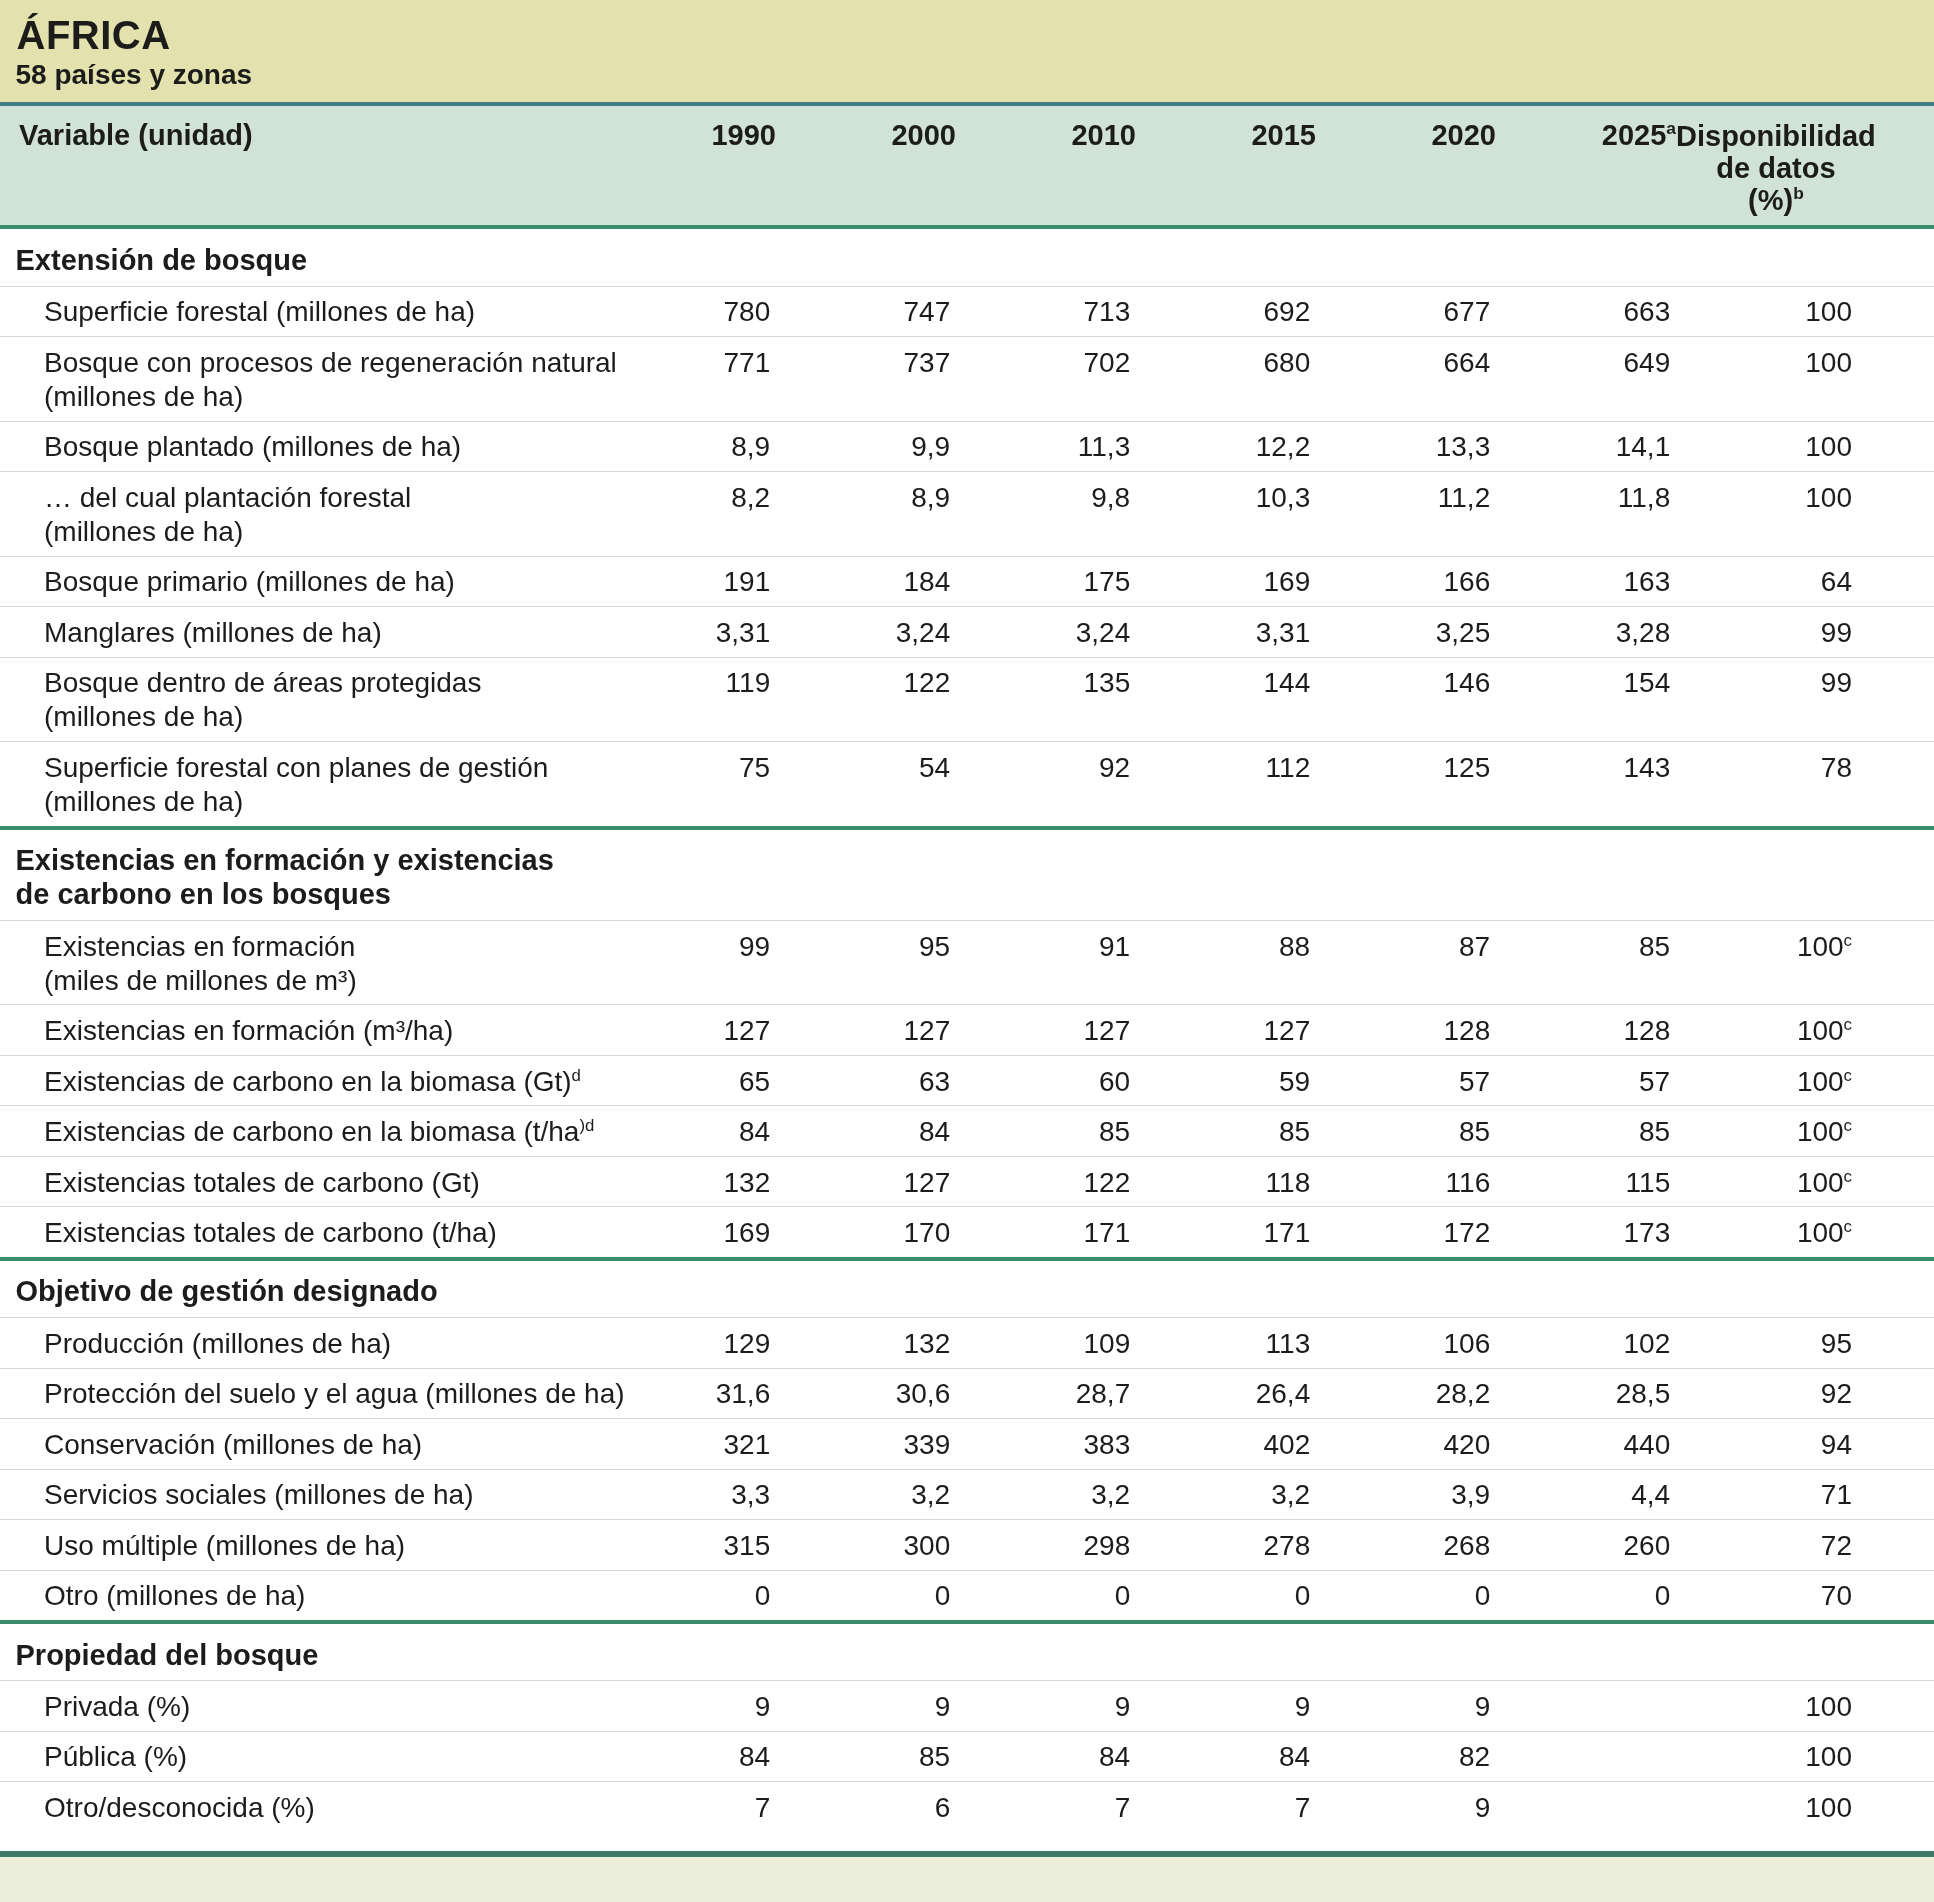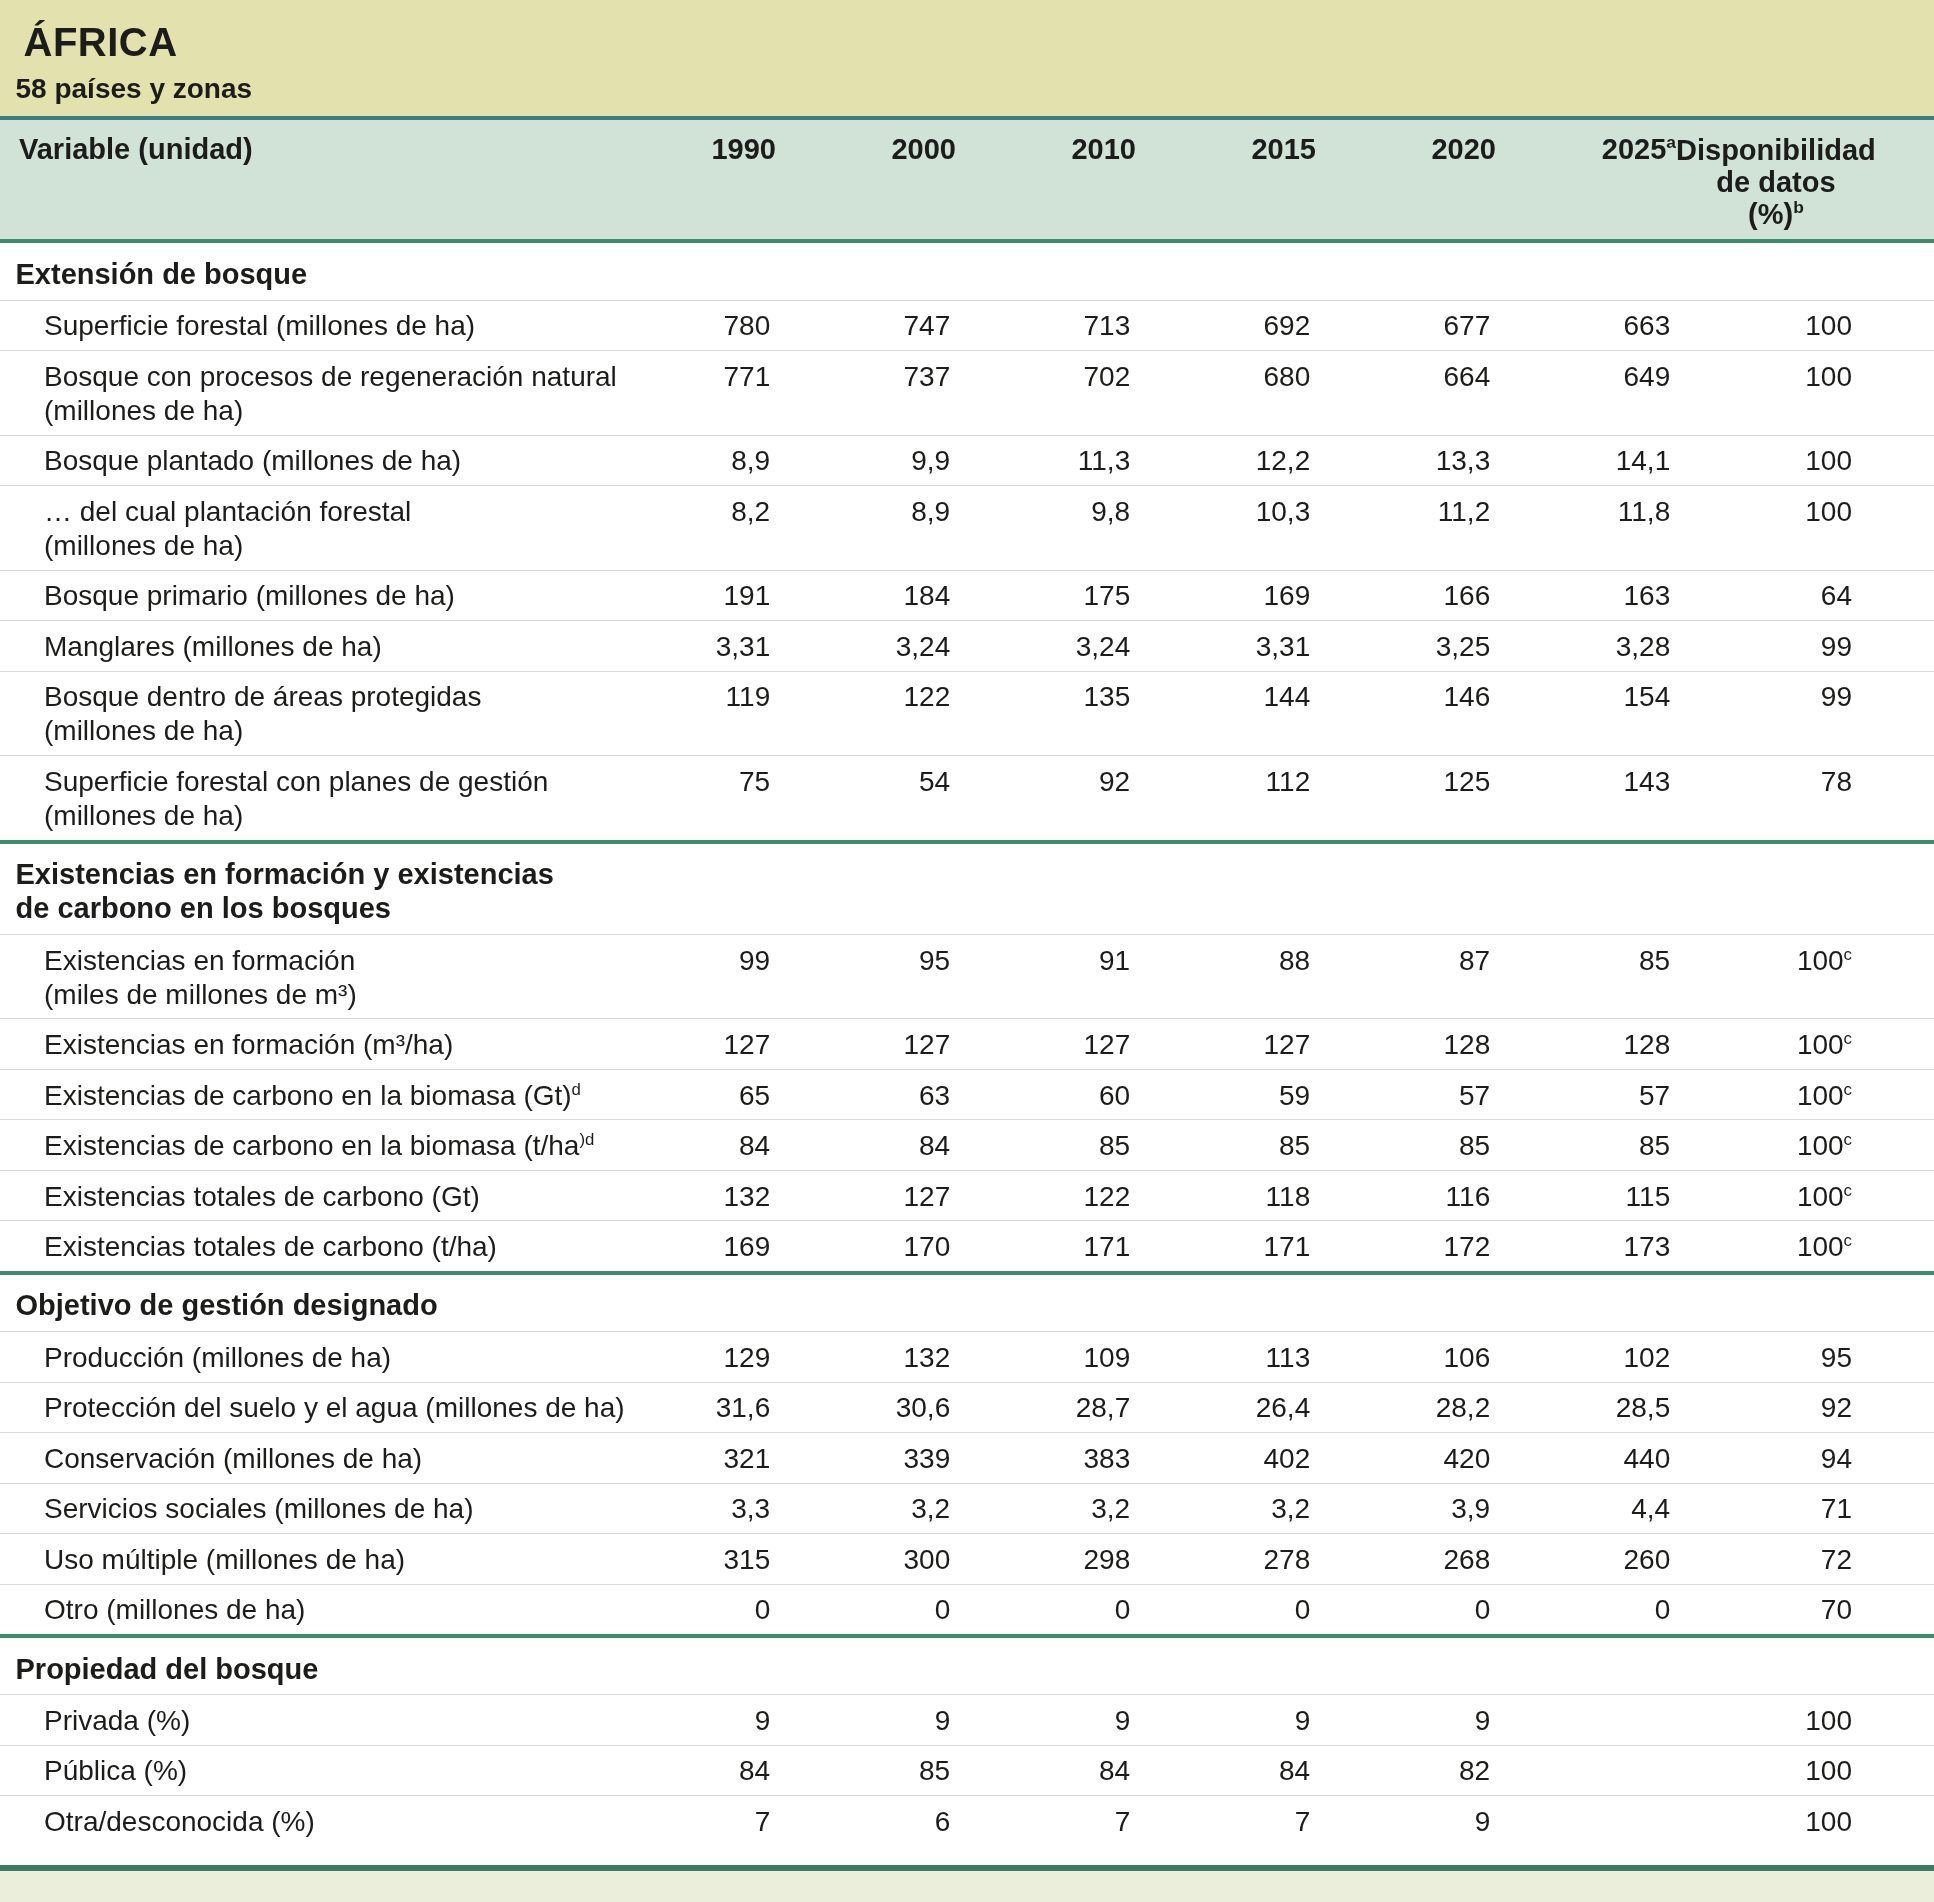--- a/index.html
+++ b/index.html
@@ -18,21 +18,21 @@
     background: #ffffff;
   }
   
   .title-band {
     background: #e3e2ae;
     padding: 11.6px 17.5px 11.6px 15.5px;
     border-bottom: 4.9px solid #3e7d82;
     flex: 0 0 auto;
   }
   .title-band h1 {
-    margin: 8px;
+    margin: 1px;
     font-size: 40px;
     line-height: 45px;
     font-weight: bold;
     letter-spacing: 0.5px;
   }
   .title-band .subtitle {
     font-size: 28px;
     line-height: 32px;
     font-weight: bold;
   }
@@ -347,21 +347,21 @@
           <td class="label">Pública (%)</td>
           <td class="num">84</td>
           <td class="num">85</td>
           <td class="num">84</td>
           <td class="num">84</td>
           <td class="num">82</td>
           <td class="num"></td>
           <td class="avail">100</td>
         </tr>
         <tr class="data-row">
-          <td class="label">Otra/desconocida (%)</td>
+          <td class="label">Otro/desconocida (%)</td>
           <td class="num">7</td>
           <td class="num">6</td>
           <td class="num">7</td>
           <td class="num">7</td>
           <td class="num">9</td>
           <td class="num"></td>
           <td class="avail">100</td>
         </tr>
       </tbody>
   </table>

